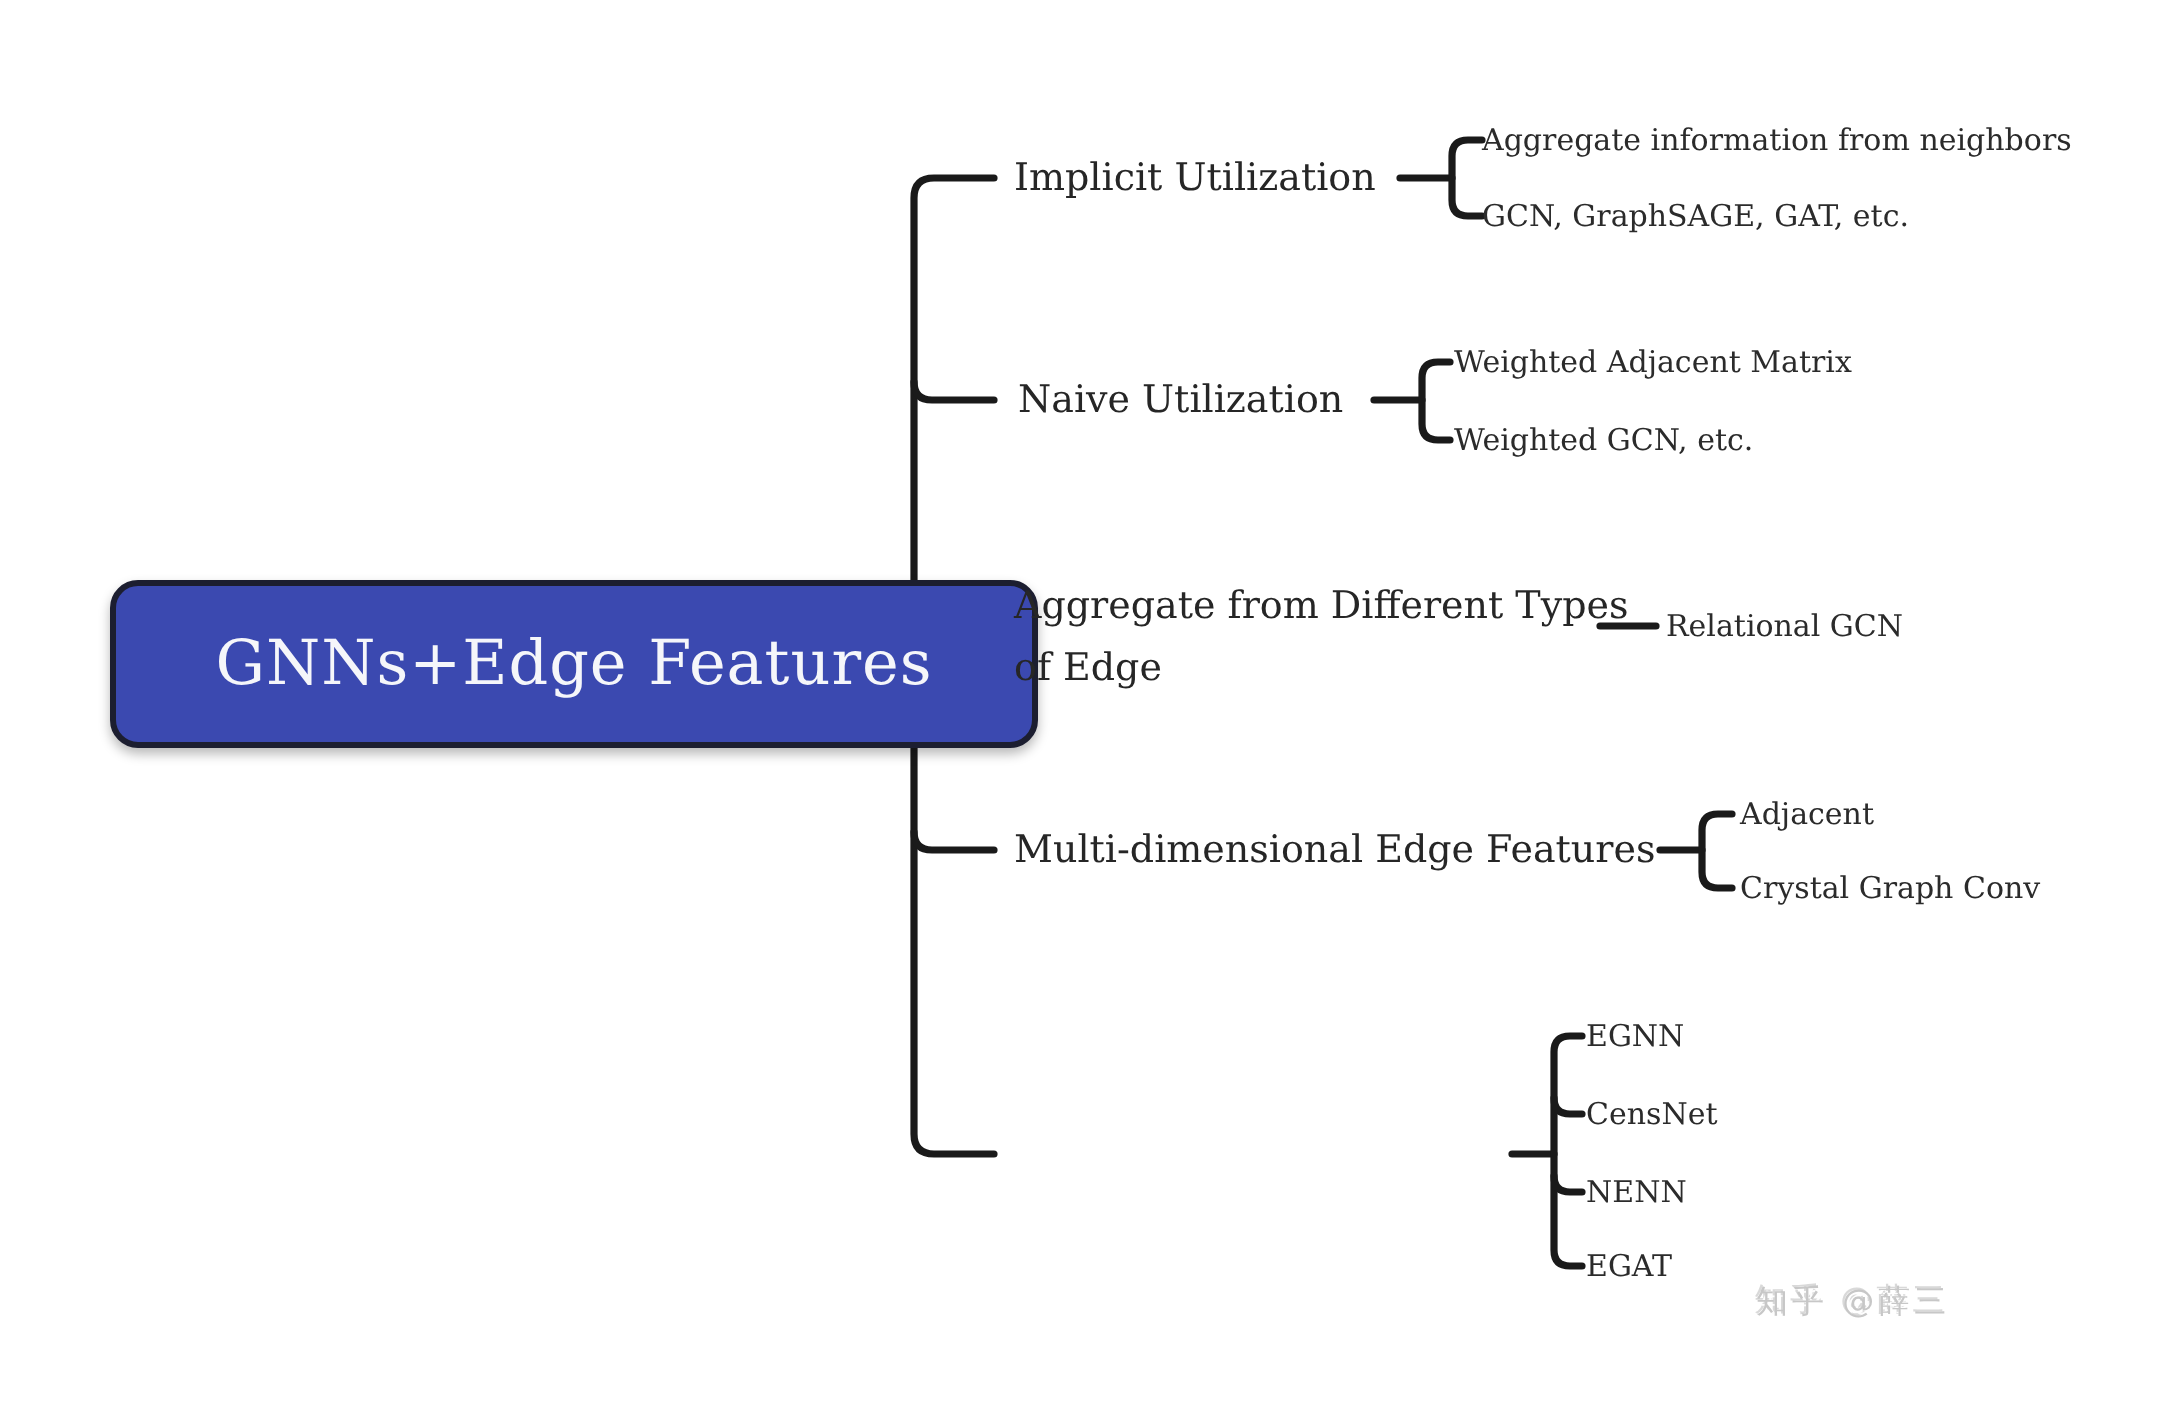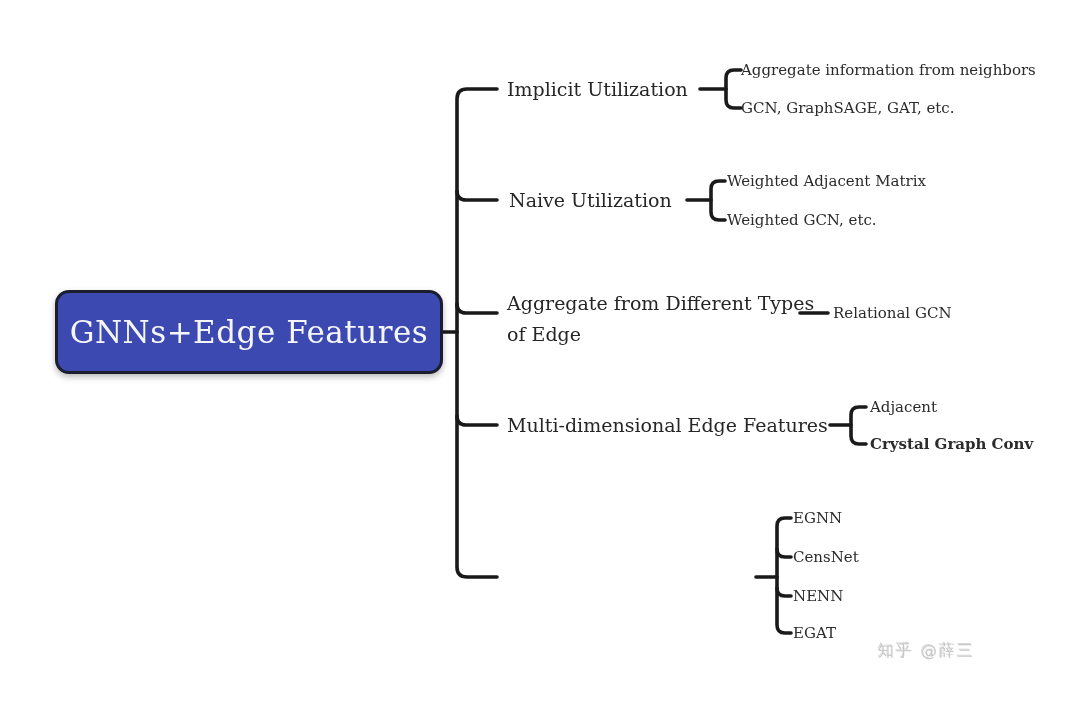--- a/index.html
+++ b/index.html
@@ -26,21 +26,21 @@
     fill: none;
     stroke: #1a1a1a;
     stroke-width: 3.6;
     stroke-linecap: round;
     stroke-linejoin: round;
   }
   .root-node {
     position: absolute;
     left: 55px;
     top: 290px;
-    width: 388px;
+    width: 464px;
     height: 84px;
     box-sizing: border-box;
     background: #3b49b0;
     border: 3px solid #1c1e30;
     border-radius: 14px;
     box-shadow: 0 3px 6px rgba(0,0,0,0.28);
     display: flex;
     align-items: center;
     justify-content: center;
     color: #f5f6fa;
@@ -119,21 +119,21 @@
 
   <div class="label branch-label" style="left:509px; top:188px;">Naive Utilization</div>
   <div class="label child-label" style="left:727px; top:172px;text-align:right;">Weighted Adjacent Matrix</div>
   <div class="label child-label" style="left:727px; top:211px;">Weighted GCN, etc.</div>
 
   <div class="label branch-label wrap" style="left:507px; top:288px;">Aggregate from Different Types of Edge</div>
   <div class="label child-label" style="left:833px; top:304px;">Relational GCN</div>
 
   <div class="label branch-label" style="left:507px; top:413px;">Multi-dimensional Edge Features</div>
   <div class="label child-label" style="left:870px; top:398px;">Adjacent</div>
-  <div class="label child-label" style="left:870px; top:435px;font-weight:bold;">Crystal Graph Conv</div>
+  <div class="label child-label" style="left:870px; top:435px;">Crystal Graph Conv</div>
 
   <div class="label child-label" style="left:793px; top:509px;">EGNN</div>
   <div class="label child-label" style="left:793px; top:548px;">CensNet</div>
   <div class="label child-label" style="left:793px; top:587px;">NENN</div>
   <div class="label child-label" style="left:793px; top:624px;">EGAT</div>
 
   <div class="watermark">知乎 @薛三</div>
 
 </div>
 

